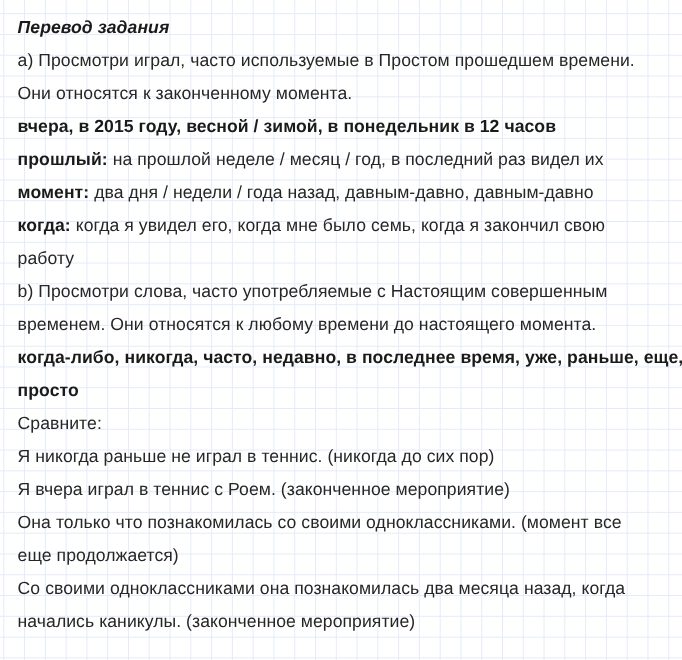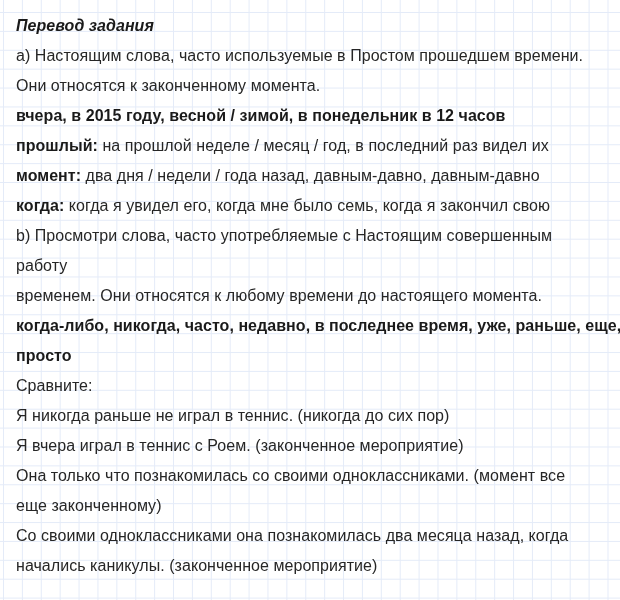--- a/index.html
+++ b/index.html
@@ -41,40 +41,40 @@
       font-weight: bold;
       color: #1a1a1a;
     }
   </style>
 </head>
 <body>
 
 <div class="page">
   <div class="line title">Перевод задания</div>
 
-  <div class="line">a) Настоящим слова, часто используемые в Простом прошедшем времени.</div>
+  <div class="line">a) Просмотри играл, часто используемые в Простом прошедшем времени.</div>
   <div class="line">Они относятся к законченному момента.</div>
   <div class="line bi">вчера, в 2015 году, весной / зимой, в понедельник в 12 часов</div>
 
   <div class="line">
     <span class="bi">прошлый:</span><span> на прошлой неделе / месяц / год, в последний раз видел их</span>
   </div>
   <div class="line">
     <span class="bi">момент:</span><span> два дня / недели / года назад, давным-давно, давным-давно</span>
   </div>
   <div class="line">
     <span class="bi">когда:</span><span> когда я увидел его, когда мне было семь, когда я закончил свою</span>
   </div>
+  <div class="line">работу</div>
+
   <div class="line">b) Просмотри слова, часто употребляемые с Настоящим совершенным</div>
-
-  <div class="line">работу</div>
   <div class="line">временем. Они относятся к любому времени до настоящего момента.</div>
   <div class="line bi">когда-либо, никогда, часто, недавно, в последнее время, уже, раньше, еще,</div>
   <div class="line bi">просто</div>
 
   <div class="line">Сравните:</div>
   <div class="line">Я никогда раньше не играл в теннис. (никогда до сих пор)</div>
   <div class="line">Я вчера играл в теннис с Роем. (законченное мероприятие)</div>
   <div class="line">Она только что познакомилась со своими одноклассниками. (момент все</div>
-  <div class="line">еще законченному)</div>
+  <div class="line">еще продолжается)</div>
   <div class="line">Со своими одноклассниками она познакомилась два месяца назад, когда</div>
   <div class="line">начались каникулы. (законченное мероприятие)</div>
 </div>
 
 </body></html>

